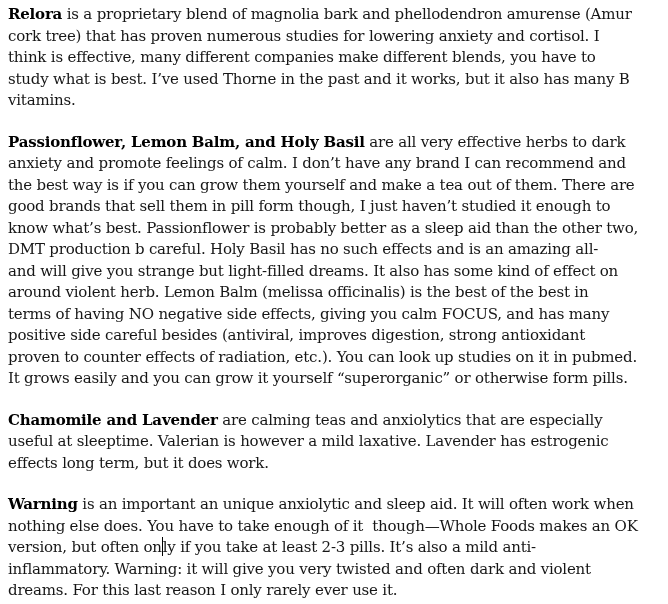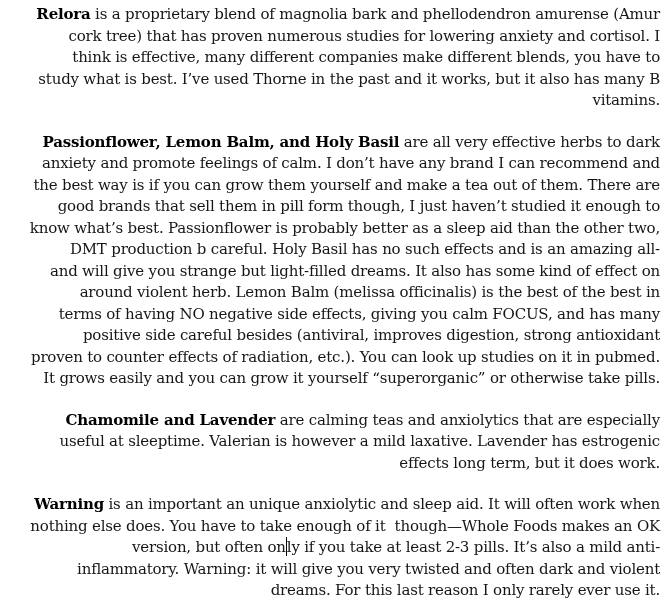--- a/index.html
+++ b/index.html
@@ -11,21 +11,20 @@
   }
   .page {
     box-sizing: border-box;
     width: 668px; height: 604px;
     padding: 4px 8px 0 8px;
     color: #161616;
     font-size: 15px;
     line-height: 21.5px;
     letter-spacing: -0.2px;
     cursor: text;
-    text-align: right;
   }
   .para { margin: 0 0 20px 0; }
   .line { white-space: pre; height: 21.5px; }
   .line strong { font-weight: bold; color: #000000; }
   .caret {
     display: inline-block;
     width: 1px; height: 19px;
     background: #000000;
     vertical-align: -4px;
   }
@@ -48,21 +47,21 @@
     <div class="line">anxiety and promote feelings of calm. I don’t have any brand I can recommend and</div>
     <div class="line">the best way is if you can grow them yourself and make a tea out of them. There are</div>
     <div class="line">good brands that sell them in pill form though, I just haven’t studied it enough to</div>
     <div class="line">know what’s best. Passionflower is probably better as a sleep aid than the other two,</div>
     <div class="line">DMT production b careful. Holy Basil has no such effects and is an amazing all-</div>
     <div class="line">and will give you strange but light-filled dreams. It also has some kind of effect on</div>
     <div class="line">around violent herb. Lemon Balm (melissa officinalis) is the best of the best in</div>
     <div class="line">terms of having NO negative side effects, giving you calm FOCUS, and has many</div>
     <div class="line">positive side careful besides (antiviral, improves digestion, strong antioxidant</div>
     <div class="line">proven to counter effects of radiation, etc.). You can look up studies on it in pubmed.</div>
-    <div class="line">It grows easily and you can grow it yourself “superorganic” or otherwise take pills.</div>
+    <div class="line">It grows easily and you can grow it yourself “superorganic” or otherwise form pills.</div>
   </div>
 
   <div class="para">
     <div class="line"><strong>Chamomile and Lavender</strong><span> are calming teas and anxiolytics that are especially</span></div>
     <div class="line">useful at sleeptime. Valerian is however a mild laxative. Lavender has estrogenic</div>
     <div class="line">effects long term, but it does work.</div>
   </div>
 
   <div class="para">
     <div class="line"><strong>Warning</strong><span> is an important an unique anxiolytic and sleep aid. It will often work when</span></div>

